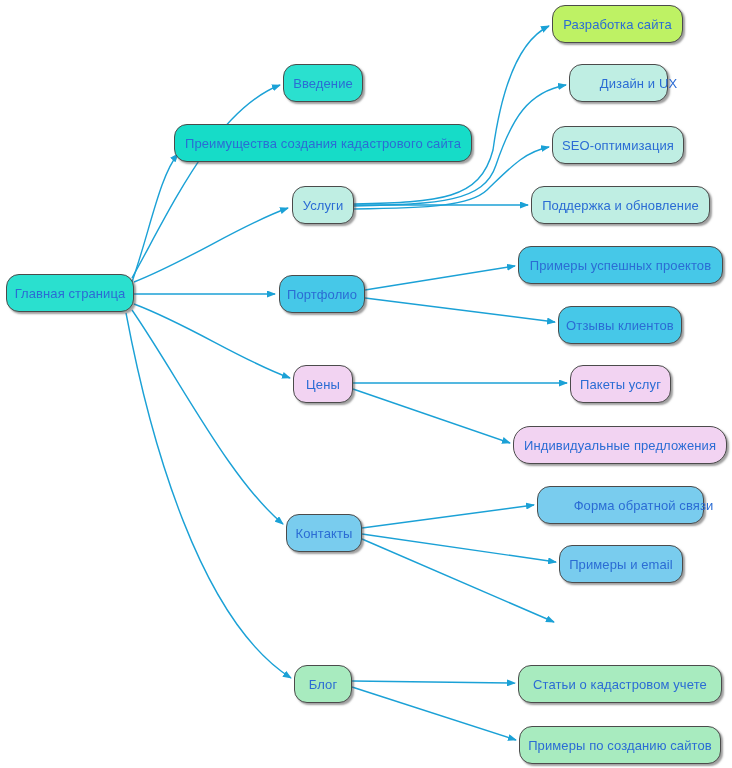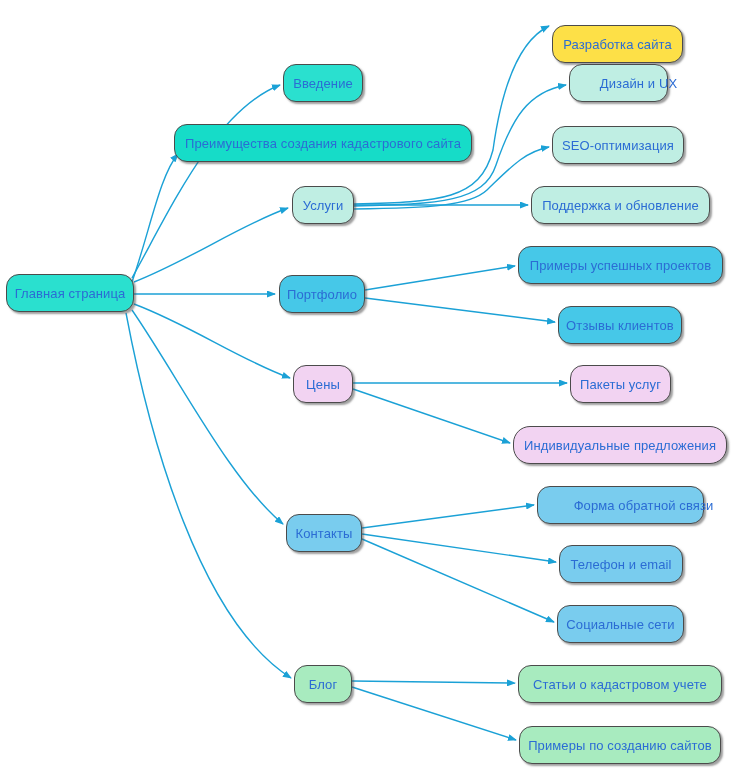--- a/index.html
+++ b/index.html
@@ -94,21 +94,21 @@
       </div>
       <div class="node" style="left: 283px; top: 64px; width: 80px; height: 38px; background: rgb(42, 224, 207); font-size: 13px; color: rgb(43, 108, 212); border-color: rgb(75, 75, 75);">
         <span class="node-label">Введение</span>
       </div>
       <div class="node" style="left: 174px; top: 124px; width: 298px; height: 38px; background: rgb(22, 220, 200); font-size: 13px; color: rgb(43, 108, 212); border-color: rgb(75, 75, 75);">
         <span class="node-label">Преимущества создания кадастрового сайта</span>
       </div>
       <div class="node" style="left: 292px; top: 186px; width: 62px; height: 38px; background: rgb(191, 238, 227); font-size: 13px; color: rgb(43, 108, 212); border-color: rgb(75, 75, 75);">
         <span class="node-label">Услуги</span>
       </div>
-      <div class="node" style="left: 552px; top: 5px; width: 131px; height: 38px; background: #fde047; font-size: 13px; color: rgb(43, 108, 212); border-color: rgb(75, 75, 75); margin-top: 20px;">
+      <div class="node" style="left: 552px; top: 5px; width: 131px; height: 38px; background: #bef264; font-size: 13px; color: rgb(43, 108, 212); border-color: rgb(75, 75, 75);">
         <span class="node-label">Разработка сайта</span>
       </div>
       <div class="node" style="left: 569px; top: 64px; width: 99px; height: 38px; background: rgb(191, 238, 227); font-size: 13px; color: rgb(43, 108, 212); border-color: rgb(75, 75, 75); padding-left: 40px;">
         <span class="node-label">Дизайн и UX</span>
       </div>
       <div class="node" style="left: 552px; top: 126px; width: 132px; height: 38px; background: rgb(191, 238, 227); font-size: 13px; color: rgb(43, 108, 212); border-color: rgb(75, 75, 75);">
         <span class="node-label">SEO-оптимизация</span>
       </div>
       <div class="node" style="left: 531px; top: 186px; width: 179px; height: 38px; background: rgb(191, 238, 227); font-size: 13px; color: rgb(43, 108, 212); border-color: rgb(75, 75, 75);">
         <span class="node-label">Поддержка и обновление</span>
@@ -131,24 +131,21 @@
       <div class="node" style="left: 513px; top: 426px; width: 214px; height: 38px; background: rgb(242, 211, 242); font-size: 13px; color: rgb(43, 108, 212); border-color: rgb(75, 75, 75); border-radius: 17px;">
         <span class="node-label">Индивидуальные предложения</span>
       </div>
       <div class="node" style="left: 286px; top: 514px; width: 76px; height: 38px; background: rgb(121, 204, 238); font-size: 13px; color: rgb(43, 108, 212); border-color: rgb(75, 75, 75);">
         <span class="node-label">Контакты</span>
       </div>
       <div class="node" style="left: 537px; top: 486px; width: 167px; height: 38px; background: rgb(121, 204, 238); font-size: 13px; color: rgb(43, 108, 212); border-color: rgb(75, 75, 75); padding-left: 46px;">
         <span class="node-label">Форма обратной связи</span>
       </div>
       <div class="node" style="left: 559px; top: 545px; width: 124px; height: 38px; background: rgb(121, 204, 238); font-size: 13px; color: rgb(43, 108, 212); border-color: rgb(75, 75, 75);">
-        <span class="node-label">Телефон и email</span>
-      </div>
-      <div class="node" style="left: 557px; top: 605px; width: 127px; height: 38px; background: rgb(121, 204, 238); font-size: 13px; color: rgb(43, 108, 212); border-color: rgb(75, 75, 75);">
-        <span class="node-label">Социальные сети</span>
+        <span class="node-label">Примеры и email</span>
       </div>
       <div class="node" style="left: 294px; top: 665px; width: 58px; height: 38px; background: rgb(168, 235, 191); font-size: 13px; color: rgb(43, 108, 212); border-color: rgb(75, 75, 75);">
         <span class="node-label">Блог</span>
       </div>
       <div class="node" style="left: 518px; top: 665px; width: 204px; height: 38px; background: rgb(168, 235, 191); font-size: 13px; color: rgb(43, 108, 212); border-color: rgb(75, 75, 75);">
         <span class="node-label">Статьи о кадастровом учете</span>
       </div>
       <div class="node" style="left: 519px; top: 726px; width: 202px; height: 38px; background: rgb(168, 235, 191); font-size: 13px; color: rgb(43, 108, 212); border-color: rgb(75, 75, 75);">
         <span class="node-label">Примеры по созданию сайтов</span>
       </div>

